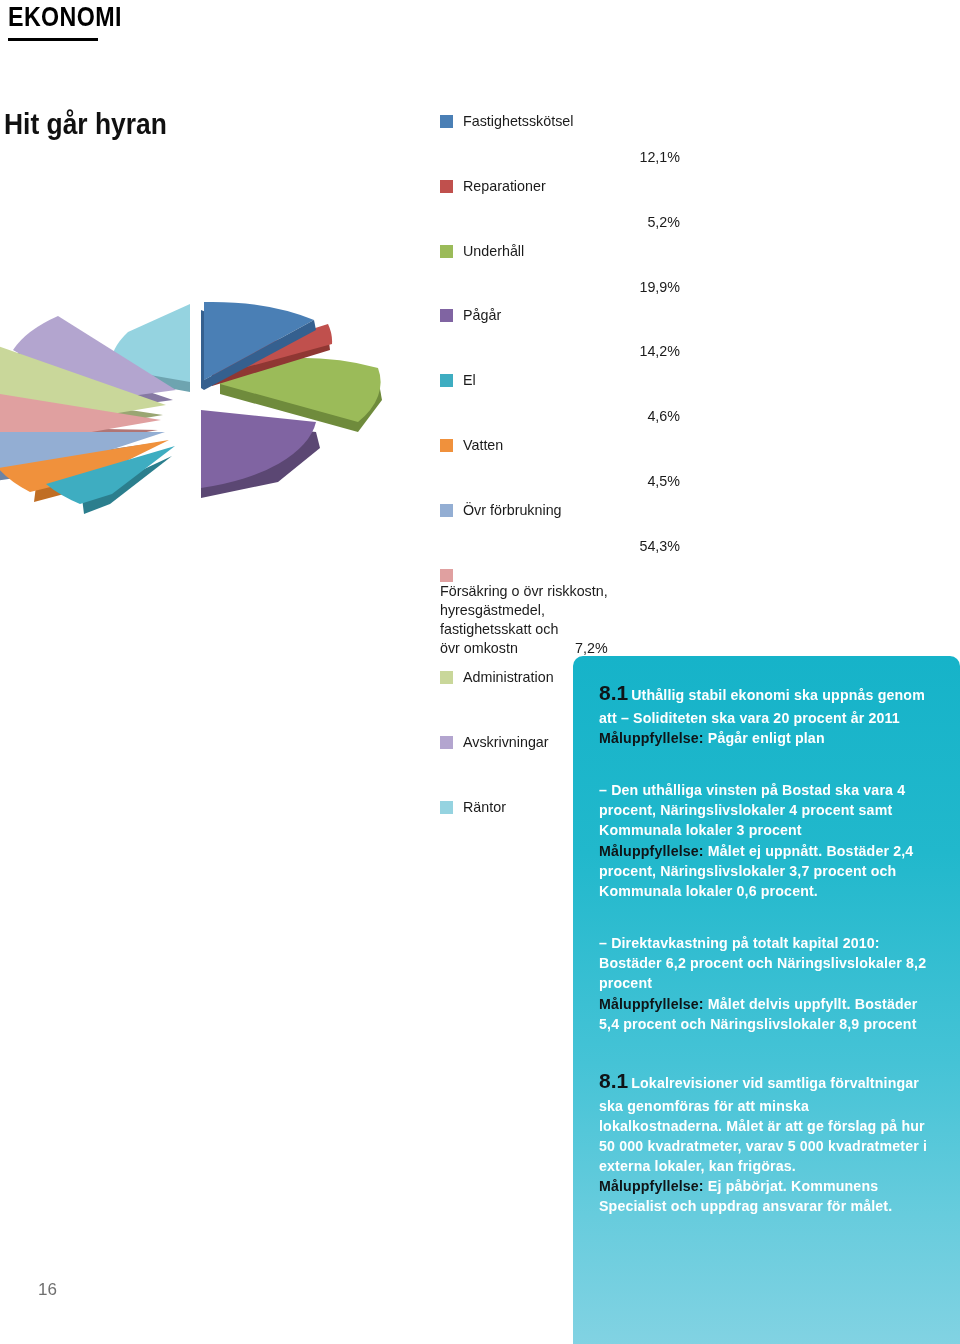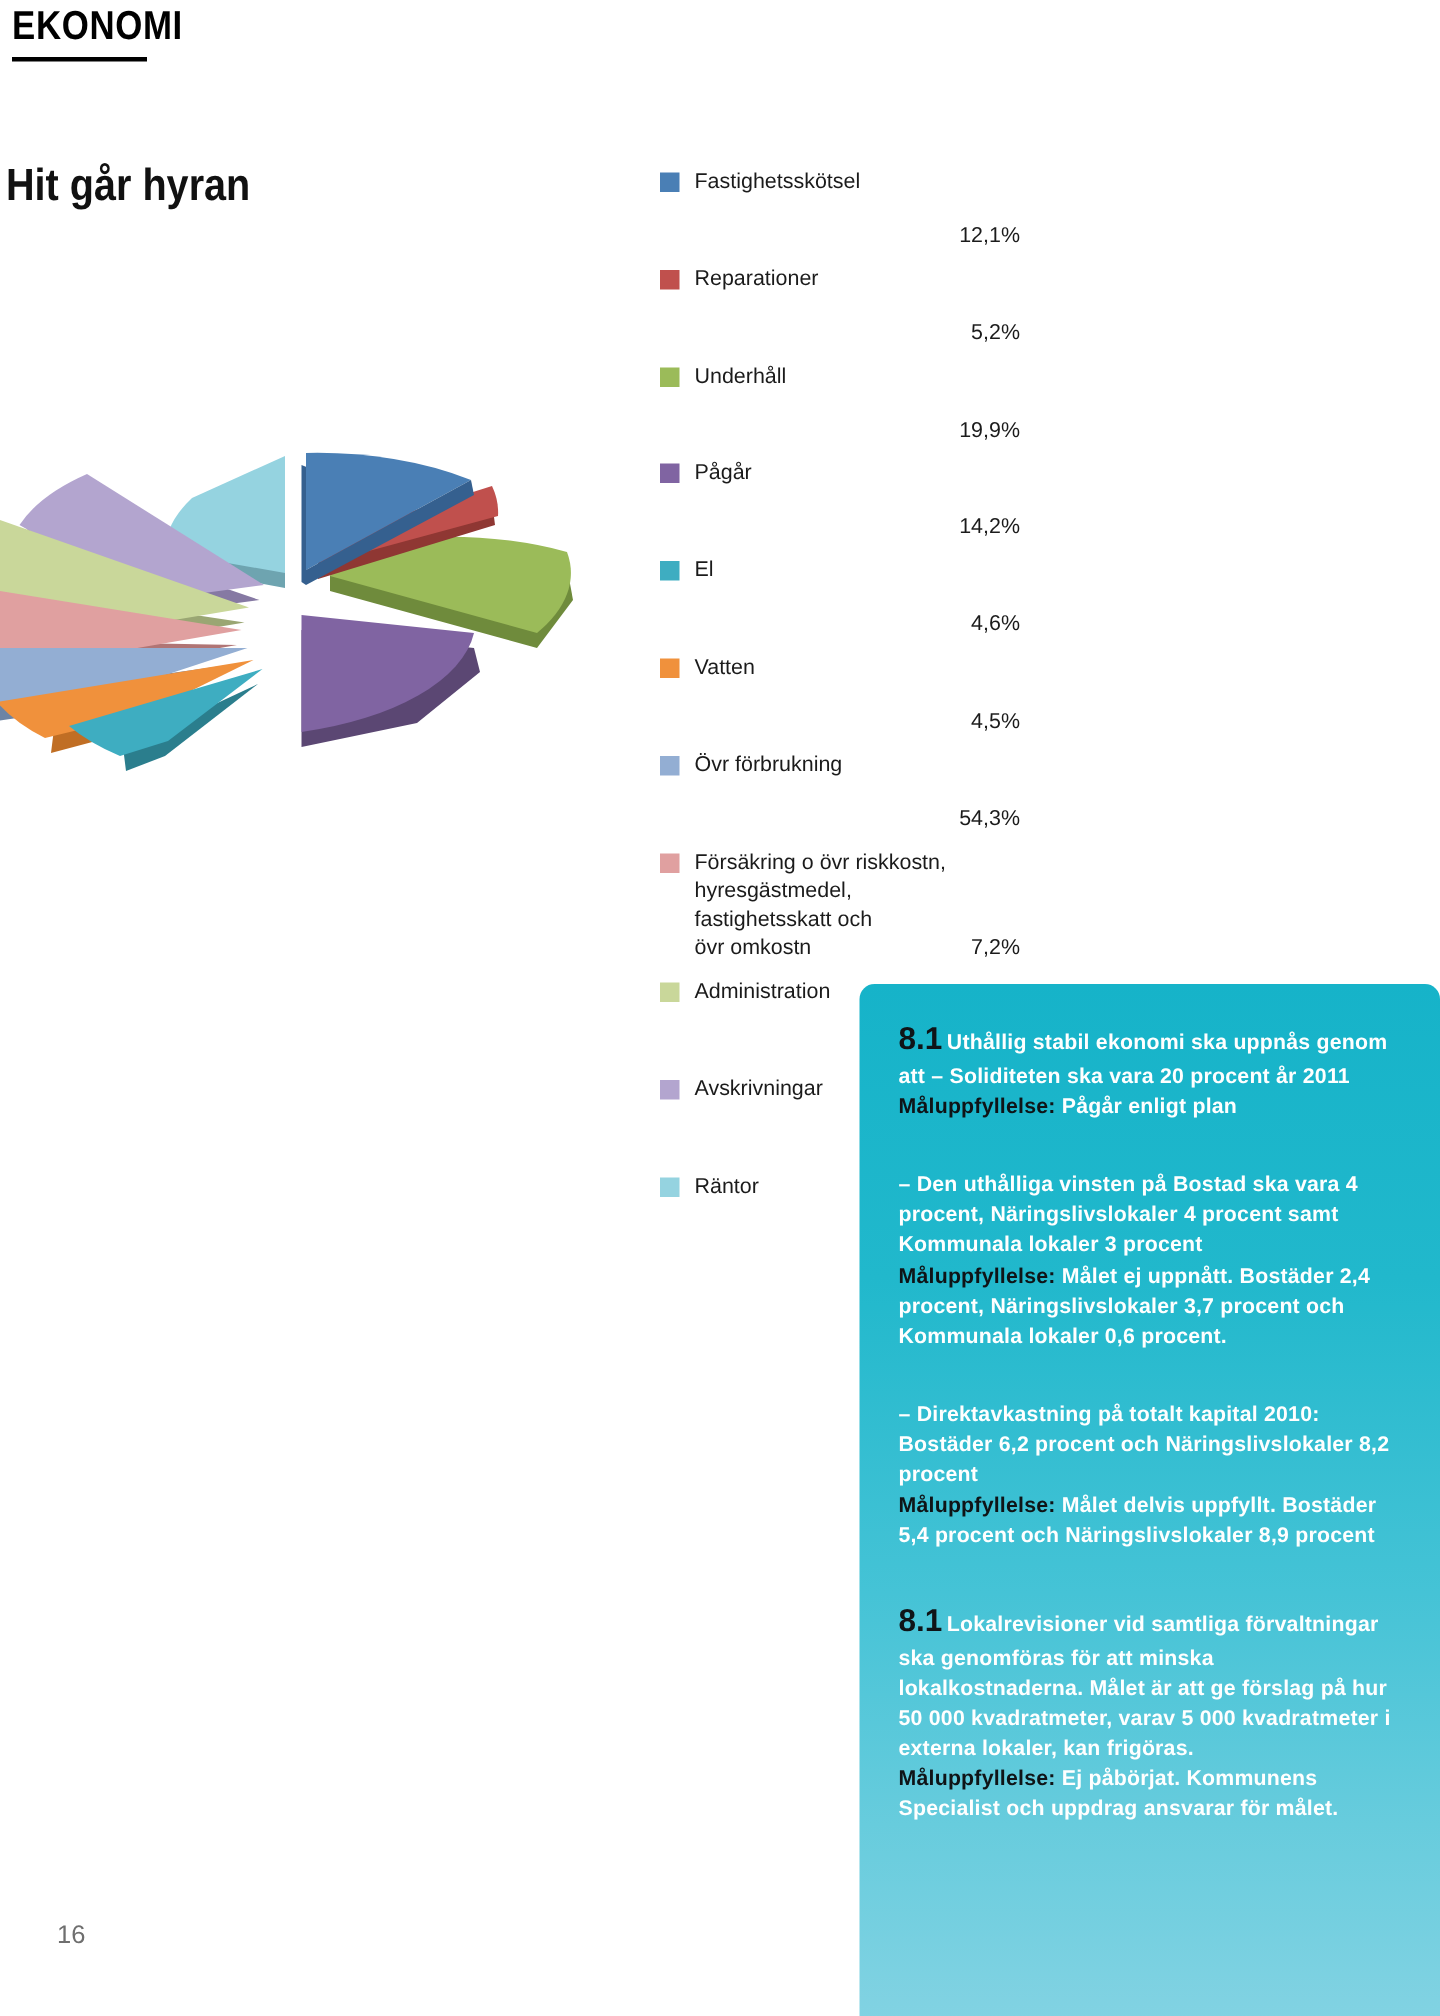--- a/index.html
+++ b/index.html
@@ -98,21 +98,21 @@
     margin-right: 10px;
   }
   .legend-label { flex: 1 1 auto; }
   .legend-value {
     flex: 0 0 auto;
     text-align: right;
     white-space: nowrap;
     padding-left: 8px;
     margin-top: 36px;
   }
-  .legend-row.multiline { margin-bottom: 9.5px; }
+  .legend-row.multiline { margin-bottom: 9.5px; flex-direction: column; }
   .legend-row.multiline .legend-label { position: relative; }
   .legend-multi-last {
     display: flex;
     justify-content: space-between;
     align-items: baseline;
   }
 
   
   .panel {
     position: absolute;

